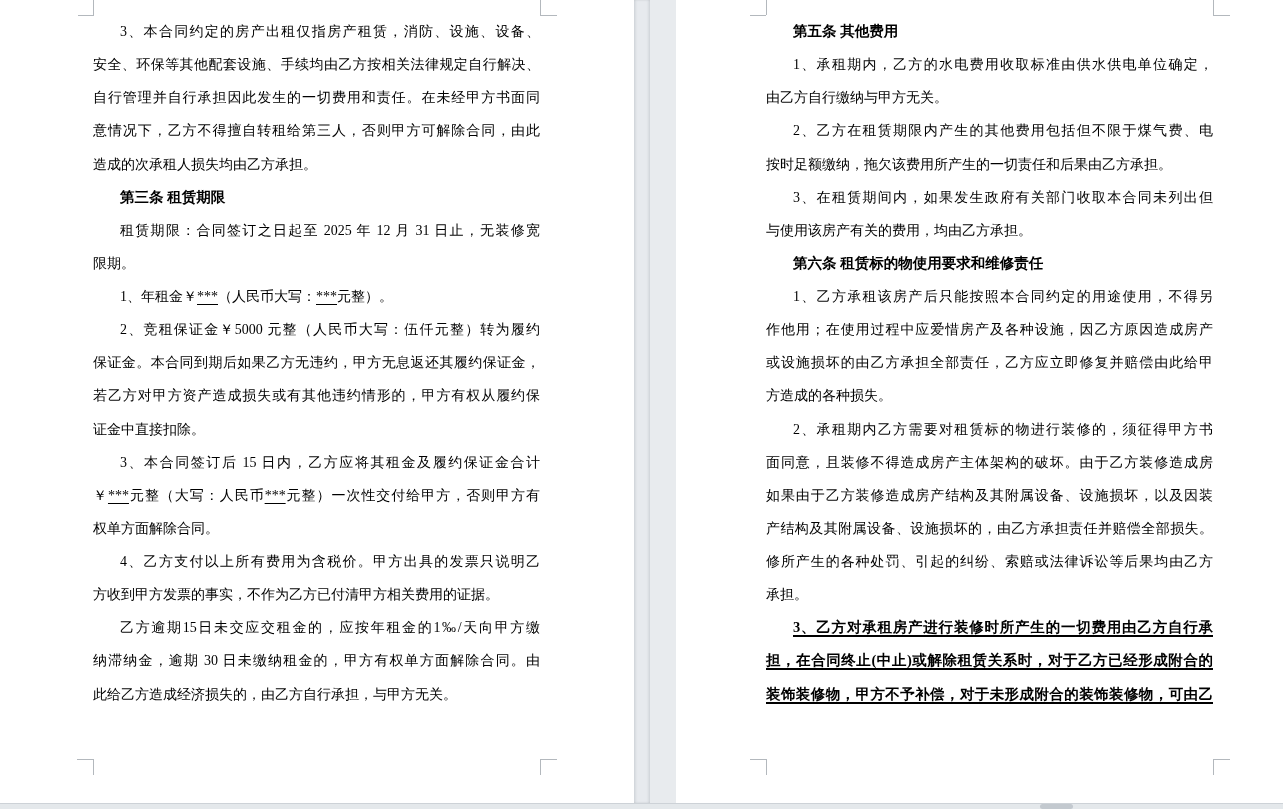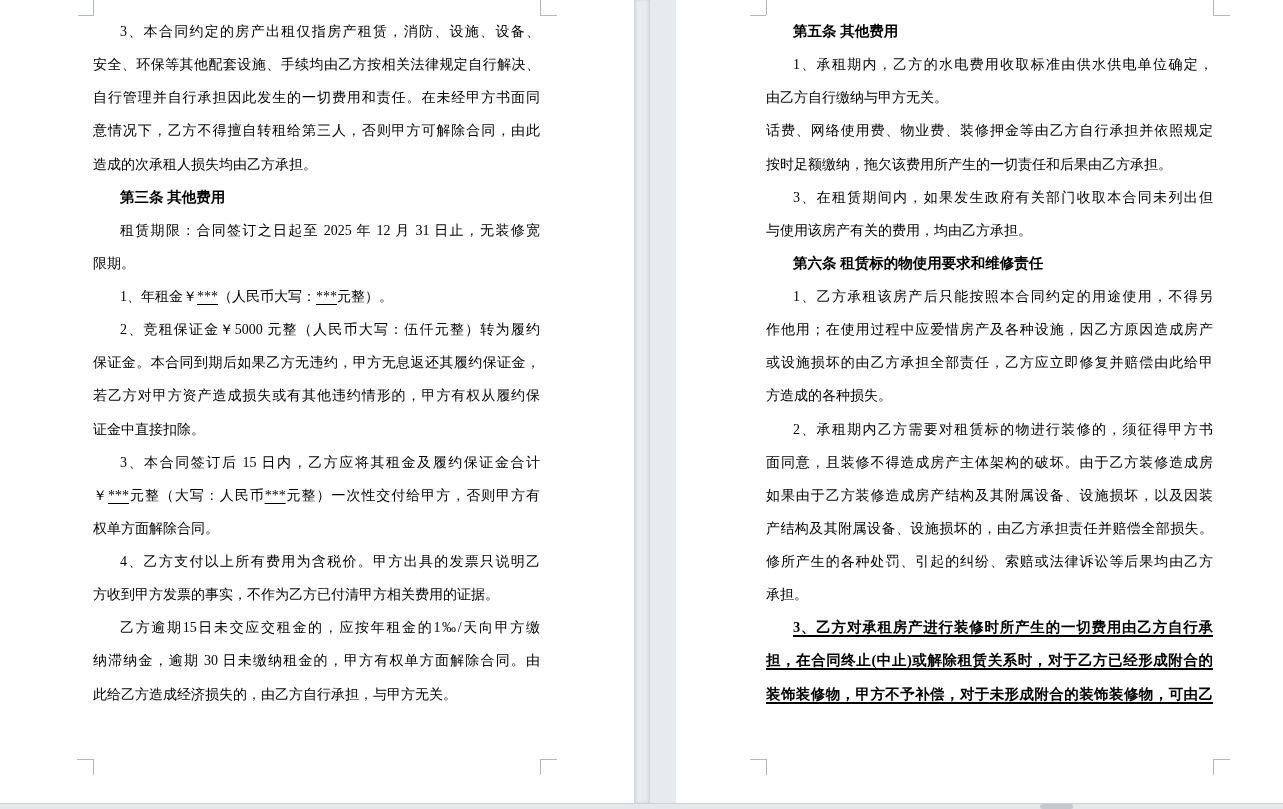--- a/index.html
+++ b/index.html
@@ -81,21 +81,21 @@
     <div class="mark" style="left:93px;top:759px;width:1px;height:16px;"></div>
     <div class="mark" style="left:77px;top:759px;width:17px;height:1px;"></div>
     <div class="mark" style="left:540px;top:759px;width:1px;height:16px;"></div>
     <div class="mark" style="left:540px;top:759px;width:17px;height:1px;"></div>
     <div class="text">
         <div class="line j ind"><span>3、本合同约定的房产出租仅指房产租赁，消防、设施、设备、</span></div>
         <div class="line j"><span>安全、环保等其他配套设施、手续均由乙方按相关法律规定自行解决、</span></div>
         <div class="line j"><span>自行管理并自行承担因此发生的一切费用和责任。在未经甲方书面同</span></div>
         <div class="line j"><span>意情况下，乙方不得擅自转租给第三人，否则甲方可解除合同，由此</span></div>
         <div class="line"><span>造成的次承租人损失均由乙方承担。</span></div>
-        <div class="line b ind"><span>第三条 其他费用</span></div>
+        <div class="line b ind"><span>第三条 租赁期限</span></div>
         <div class="line j ind"><span>租赁期限：合同签订之日起至 2025 年 12 月 31 日止，无装修宽</span></div>
         <div class="line"><span>限期。</span></div>
         <div class="line ind"><span>1、年租金￥</span><span class="u">***</span><span>（人民币大写：</span><span class="u">***</span><span>元整）。</span></div>
         <div class="line j ind"><span>2、竞租保证金￥5000 元整（人民币大写：伍仟元整）转为履约</span></div>
         <div class="line j"><span>保证金。本合同到期后如果乙方无违约，甲方无息返还其履约保证金，</span></div>
         <div class="line j"><span>若乙方对甲方资产造成损失或有其他违约情形的，甲方有权从履约保</span></div>
         <div class="line"><span>证金中直接扣除。</span></div>
         <div class="line j ind"><span>3、本合同签订后 15 日内，乙方应将其租金及履约保证金合计</span></div>
         <div class="line j"><span>￥</span><span class="u">***</span><span>元整（大写：人民币</span><span class="u">***</span><span>元整）一次性交付给甲方，否则甲方有</span></div>
         <div class="line"><span>权单方面解除合同。</span></div>
@@ -115,21 +115,21 @@
     <div class="mark" style="left:537px;top:0;width:1px;height:15px;"></div>
     <div class="mark" style="left:537px;top:15px;width:17px;height:1px;"></div>
     <div class="mark" style="left:90px;top:759px;width:1px;height:16px;"></div>
     <div class="mark" style="left:74px;top:759px;width:17px;height:1px;"></div>
     <div class="mark" style="left:537px;top:759px;width:1px;height:16px;"></div>
     <div class="mark" style="left:537px;top:759px;width:17px;height:1px;"></div>
     <div class="text">
         <div class="line b ind"><span>第五条 其他费用</span></div>
         <div class="line j ind"><span>1、承租期内，乙方的水电费用收取标准由供水供电单位确定，</span></div>
         <div class="line"><span>由乙方自行缴纳与甲方无关。</span></div>
-        <div class="line j"><span>话费、网络使用费、物业费、装修押金等由乙方自行承担并依照规定</span></div>
+        <div class="line j ind"><span>2、乙方在租赁期限内产生的其他费用包括但不限于煤气费、电</span></div>
         <div class="line"><span>按时足额缴纳，拖欠该费用所产生的一切责任和后果由乙方承担。</span></div>
         <div class="line j ind"><span>3、在租赁期间内，如果发生政府有关部门收取本合同未列出但</span></div>
         <div class="line"><span>与使用该房产有关的费用，均由乙方承担。</span></div>
         <div class="line b ind"><span>第六条 租赁标的物使用要求和维修责任</span></div>
         <div class="line j ind"><span>1、乙方承租该房产后只能按照本合同约定的用途使用，不得另</span></div>
         <div class="line j"><span>作他用；在使用过程中应爱惜房产及各种设施，因乙方原因造成房产</span></div>
         <div class="line j"><span>或设施损坏的由乙方承担全部责任，乙方应立即修复并赔偿由此给甲</span></div>
         <div class="line"><span>方造成的各种损失。</span></div>
         <div class="line j ind"><span>2、承租期内乙方需要对租赁标的物进行装修的，须征得甲方书</span></div>
         <div class="line j"><span>面同意，且装修不得造成房产主体架构的破坏。由于乙方装修造成房</span></div>

